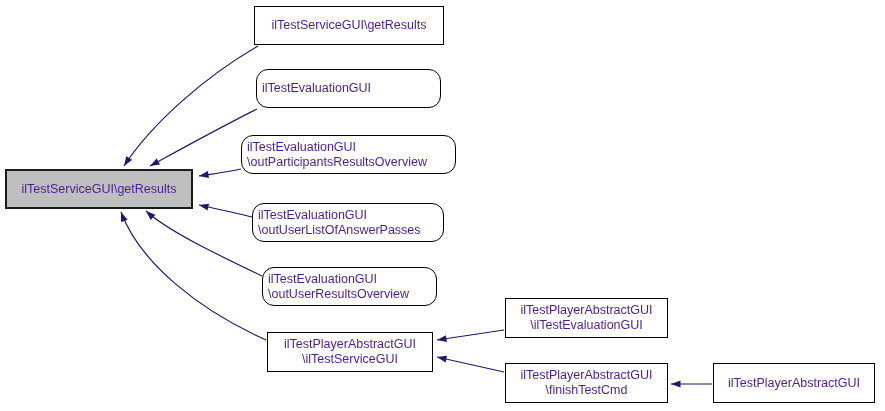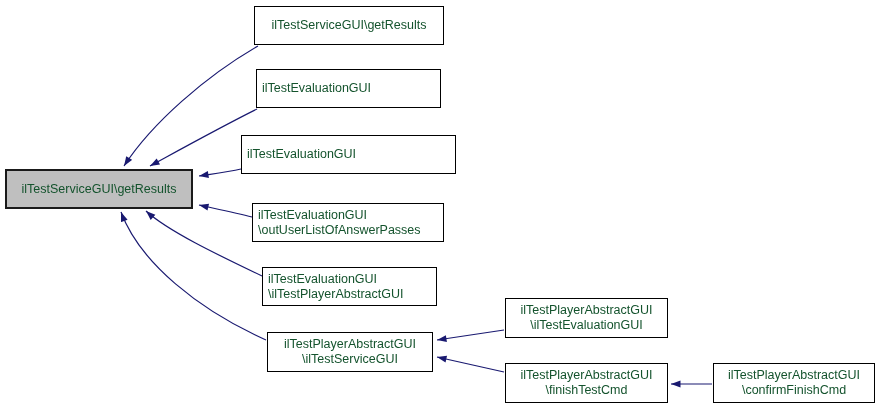--- a/index.html
+++ b/index.html
@@ -14,32 +14,32 @@
   .edges-layer {
     position: absolute;
     left: 0; top: 0;
     width: 885px; height: 411px;
   }
   .node {
     position: absolute;
     box-sizing: border-box;
     background: #ffffff;
     border: 1px solid #000000;
-    color: #14532d;
+    color: #4c1d95;
     font-size: 12.5px;
     line-height: 15px;
     display: flex;
     flex-direction: column;
     justify-content: center;
     padding: 2px 5px;
     text-align: center;
     white-space: nowrap;
     cursor: pointer;
   }
-  .node.align-left { text-align: left; }
+  .node.align-left { text-align: left; border-radius: 12px; }
   .node.main {
     background: #bfbfbf;
     border: 2px solid #1a1a1a;
     cursor: default;
   }
   .node span { display: block; }
 </style>
 </head>
 <body>
 
@@ -67,39 +67,39 @@
         <span>ilTestServiceGUI\getResults</span>
       </div>
       <div class="node" style="left: 254px; top: 6px; width: 190px; height: 39px;">
         <span>ilTestServiceGUI\getResults</span>
       </div>
       <div class="node align-left" style="left: 256px; top: 69px; width: 185px; height: 39px;">
         <span>ilTestEvaluationGUI</span>
       </div>
       <div class="node align-left" style="left: 241px; top: 135px; width: 215px; height: 39px;">
         <span>ilTestEvaluationGUI</span>
+        <span>\outParticipantsResultsOverview</span>
       </div>
       <div class="node align-left" style="left: 252px; top: 203px; width: 192px; height: 39px;">
         <span>ilTestEvaluationGUI</span>
         <span>\outUserListOfAnswerPasses</span>
       </div>
       <div class="node align-left" style="left: 262px; top: 267px; width: 175px; height: 39px;">
         <span>ilTestEvaluationGUI</span>
-        <span>\ilTestPlayerAbstractGUI</span>
+        <span>\outUserResultsOverview</span>
       </div>
       <div class="node" style="left: 267px; top: 332px; width: 166px; height: 40px;">
         <span>ilTestPlayerAbstractGUI</span>
         <span>\ilTestServiceGUI</span>
       </div>
       <div class="node" style="left: 505px; top: 298px; width: 163px; height: 40px;">
         <span>ilTestPlayerAbstractGUI</span>
         <span>\ilTestEvaluationGUI</span>
       </div>
       <div class="node" style="left: 505px; top: 363px; width: 163px; height: 40px;">
         <span>ilTestPlayerAbstractGUI</span>
         <span>\finishTestCmd</span>
       </div>
       <div class="node" style="left: 713px; top: 363px; width: 162px; height: 40px;">
         <span>ilTestPlayerAbstractGUI</span>
-        <span>\confirmFinishCmd</span>
       </div>
     </div>
 </div>
 
 </body></html>

